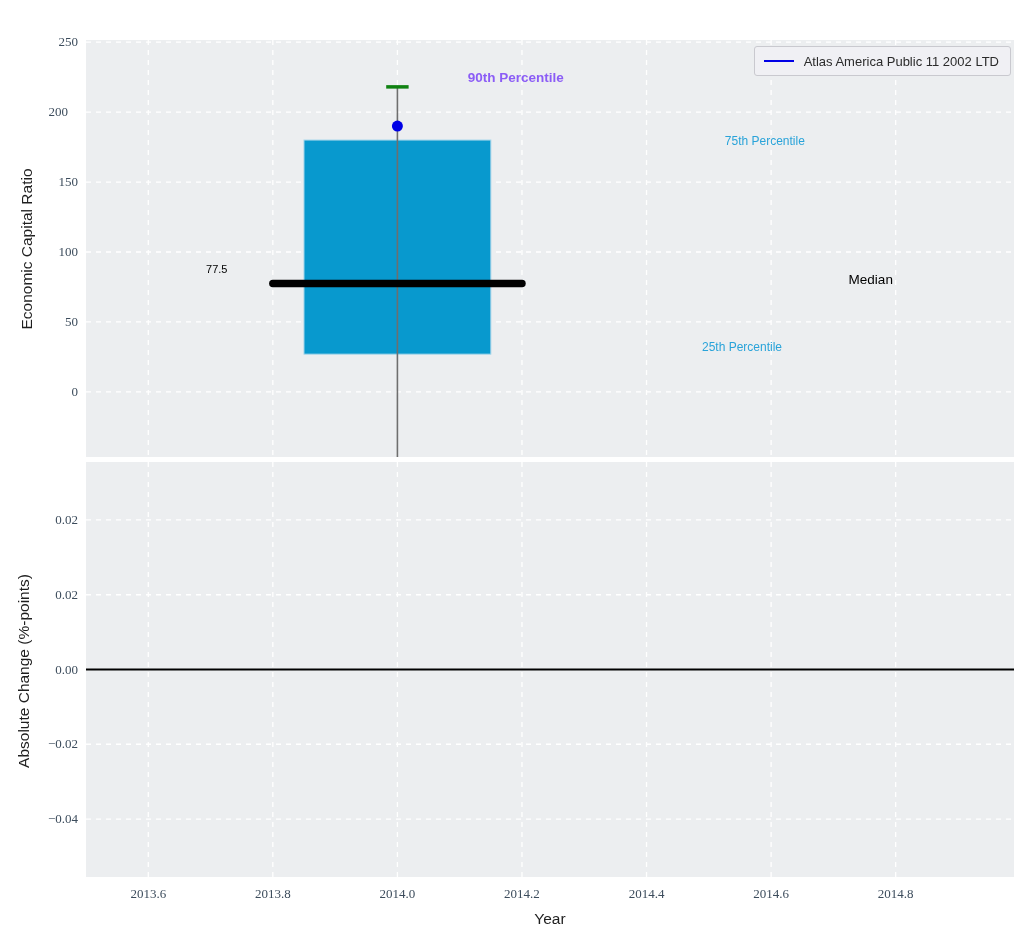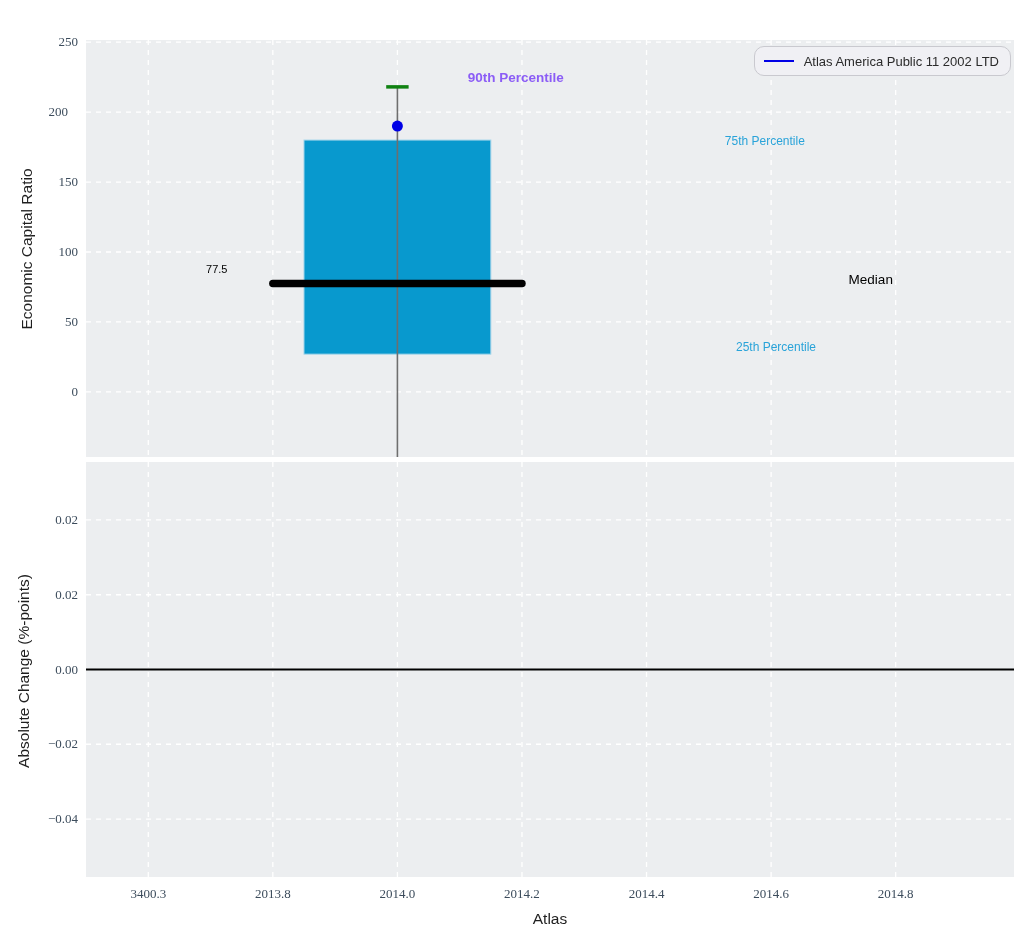--- a/index.html
+++ b/index.html
@@ -23,21 +23,21 @@
     font-size:15.5px; color:#1f1f1f;
   }
   .tick-label {
     position:absolute; font-size:13px; color:#3c4c5c; white-space:nowrap;font-family:Liberation Serif, serif;
   }
   .tick-y { text-align:right; width:52px; }
   .tick-x { text-align:center; width:70px; }
   .annotation { position:absolute; text-align:center; white-space:nowrap; }
   .legend {
     position:absolute; top:46px; right:14px; height:18px;
-    background:#f0f0f4; border:1px solid #c9c9cf; border-radius:10px;
+    background:#f0f0f4; border:1px solid #c9c9cf; border-radius:3px;
     padding:5px 11px 5px 9px; display:flex; align-items:center; gap:10px;
     box-shadow:0 0 0 0 transparent;
   }
   .legend-line { display:inline-block; width:30px; height:0; border-top:2.5px solid #0000e6; }
   .legend-label { font-size:13px; color:#2b2b2b; }
 </style>
 </head>
 <body>
 
 <div class="figure">
@@ -73,45 +73,45 @@
       <line x1="0" x2="928" y1="357.04954954954957" y2="357.04954954954957" stroke="#ffffff" stroke-width="1.3" stroke-dasharray="5 5"></line>
       <line x1="0" x2="928" y1="282.27477477477476" y2="282.27477477477476" stroke="#ffffff" stroke-width="1.3" stroke-dasharray="5 5"></line>
       <line x1="0" x2="928" y1="207.5" y2="207.5" stroke="#ffffff" stroke-width="1.3" stroke-dasharray="5 5"></line>
       <line x1="0" x2="928" y1="132.72522522522524" y2="132.72522522522524" stroke="#ffffff" stroke-width="1.3" stroke-dasharray="5 5"></line>
       <line x1="0" x2="928" y1="57.95045045045043" y2="57.95045045045043" stroke="#ffffff" stroke-width="1.3" stroke-dasharray="5 5"></line>
       <line x1="0" x2="928" y1="207.5" y2="207.5" stroke="#000000" stroke-width="1.8"></line>
     </svg>
 
   <div class="ylabel ylabel-top">Economic Capital Ratio</div>
   <div class="ylabel ylabel-bot">Absolute Change (%-points)</div>
-  <div class="xlabel">Atlas</div>
+  <div class="xlabel">Year</div>
 
   <div class="legend">
     <span class="legend-line" id="legend-line" style="border-top-color: rgb(0, 0, 230);"></span>
     <span class="legend-label">Atlas America Public 11 2002 LTD</span>
   </div>
 
   <div id="labels-layer">
       <div class="tick-label tick-y" style="left: 26px; top: 383.931px;">0</div>
       <div class="tick-label tick-y" style="left: 26px; top: 313.965px;">50</div>
       <div class="tick-label tick-y" style="left: 26px; top: 243.998px;">100</div>
       <div class="tick-label tick-y" style="left: 26px; top: 174.032px;">150</div>
       <div class="tick-label tick-y" style="left: 16px; top: 104.065px;">200</div>
       <div class="tick-label tick-y" style="left: 26px; top: 34.099px;">250</div>
       <div class="annotation" style="left: 405.745px; top: 70.1115px; width: 220px; color: #8b5cf6; font-size: 13.5px; font-weight: bold;">90th Percentile</div>
       <div class="annotation" style="left: 106.792px; top: 263.37px; width: 220px; color: rgb(0, 0, 0); font-size: 11px;">77.5</div>
       <div class="annotation" style="left: 654.872px; top: 134.011px; width: 220px; color: rgb(41, 163, 217); font-size: 12px;">75th Percentile</div>
       <div class="annotation" style="left: 760.752px; top: 271.615px; width: 220px; color: rgb(0, 0, 0); font-size: 13.5px;">Median</div>
-      <div class="annotation" style="left: 666px; top: 339.713px; width: 220px; color: rgb(41, 163, 217); font-size: 12px; text-align: center;">25th Percentile</div>
+      <div class="annotation" style="left: 632px; top: 339.713px; width: 220px; color: rgb(41, 163, 217); font-size: 12px; text-align: center;">25th Percentile</div>
       <div class="tick-label tick-y" style="left: 26px; top: 811.05px;">−0.04</div>
       <div class="tick-label tick-y" style="left: 26px; top: 736.275px;">−0.02</div>
       <div class="tick-label tick-y" style="left: 26px; top: 661.5px;">0.00</div>
       <div class="tick-label tick-y" style="left: 26px; top: 586.725px;">0.02</div>
       <div class="tick-label tick-y" style="left: 26px; top: 511.95px;">0.02</div>
-      <div class="tick-label tick-x" style="left: 113.282px; top: 886px;">3400.3</div>
+      <div class="tick-label tick-x" style="left: 113.282px; top: 886px;">2013.6</div>
       <div class="tick-label tick-x" style="left: 237.846px; top: 886px;">2013.8</div>
       <div class="tick-label tick-x" style="left: 362.409px; top: 886px;">2014.0</div>
       <div class="tick-label tick-x" style="left: 486.973px; top: 886px;">2014.2</div>
       <div class="tick-label tick-x" style="left: 611.537px; top: 886px;">2014.4</div>
       <div class="tick-label tick-x" style="left: 736.101px; top: 886px;">2014.6</div>
       <div class="tick-label tick-x" style="left: 860.664px; top: 886px;">2014.8</div>
     </div>
 </div>
 
 </body></html>

